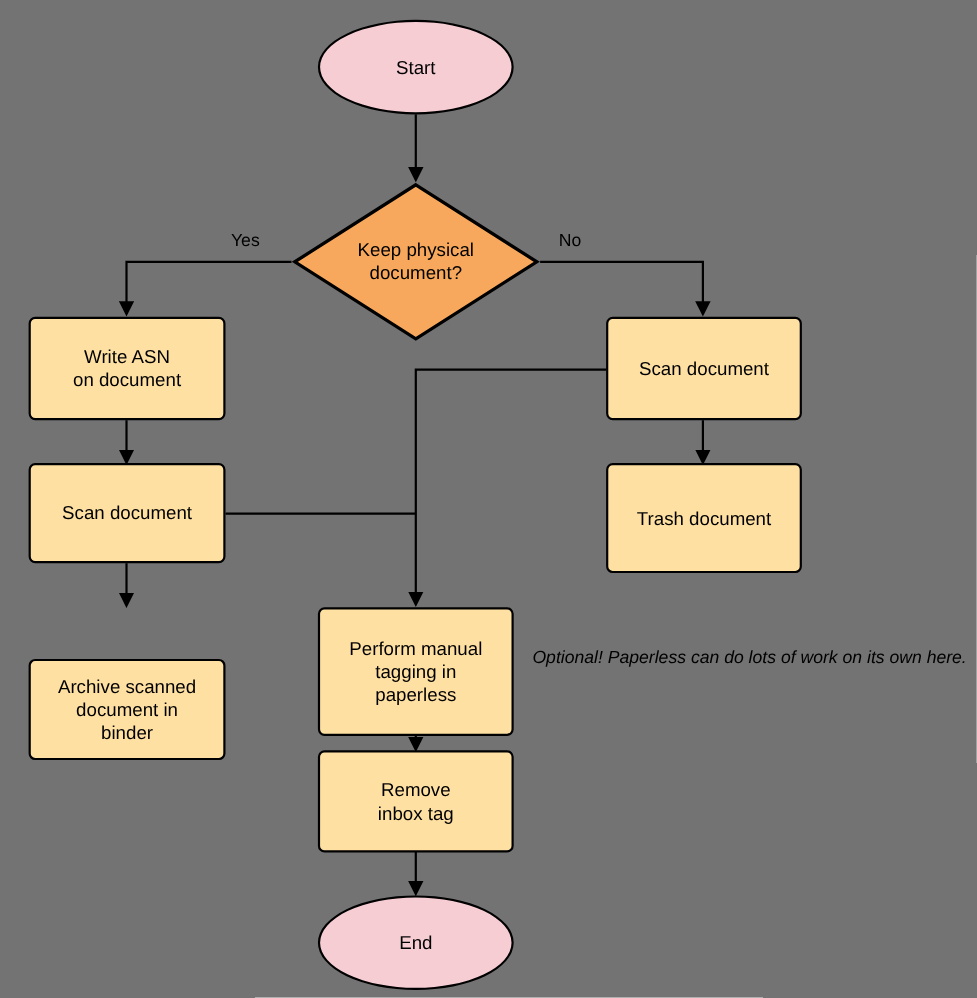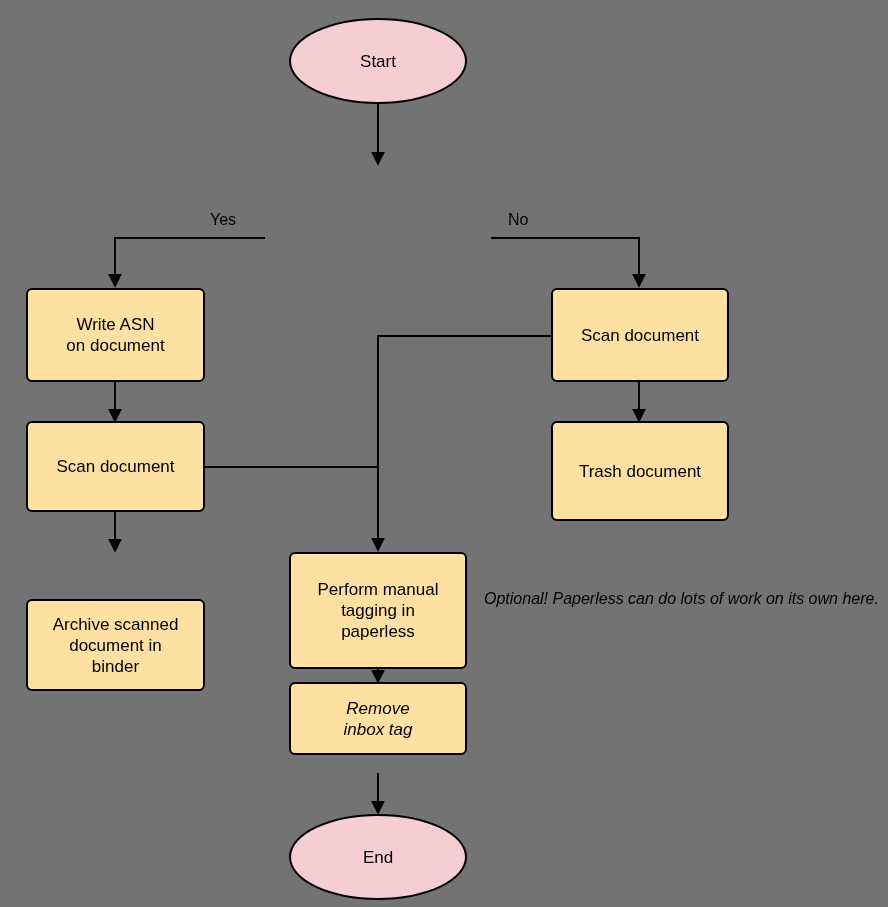--- a/index.html
+++ b/index.html
@@ -106,20 +106,27 @@
 
     <path d="M 378 645 L 378 681" stroke="#000000" stroke-width="2" fill="none" marker-end="url(#arrow)"></path>
 
     <path d="M 378 773 L 378 812" stroke="#000000" stroke-width="2" fill="none" marker-end="url(#arrow)"></path>
   </svg>
 
   <div class="node terminal" style="left:289px; top:18px; width:178px; height:86px;">
     <span>Start</span>
   </div>
 
+  <div class="node decision" style="left:265px; top:165px; width:226px; height:146px;">
+    <svg class="decision-shape" viewBox="0 0 226 146" preserveAspectRatio="none">
+      <polygon points="113,3 223,73 113,143 3,73" fill="#f7a85c" stroke="#000000" stroke-width="3"></polygon>
+    </svg>
+    <span class="decision-label" style="white-space:pre-line;">Keep physical
+document?</span>
+  </div>
 
   <div class="edge-label" style="left:210px; top:211px;">Yes</div>
   <div class="edge-label" style="left:508px; top:211px;">No</div>
 
   <div class="node process" style="left:26px; top:288px; width:179px; height:94px;">
     <span style="white-space:pre-line;">Write ASN
 on document</span>
   </div>
 
   <div class="node process" style="left:26px; top:421px; width:179px; height:91px;">
@@ -139,21 +146,21 @@
   <div class="node process" style="left:551px; top:421px; width:178px; height:100px;">
     <span style="white-space:pre-line;">Trash document</span>
   </div>
 
   <div class="node process" style="left:289px; top:552px; width:178px; height:117px;">
     <span style="white-space:pre-line;">Perform manual
 tagging in
 paperless</span>
   </div>
 
-  <div class="node process" style="left:289px; top:682px; width:178px; height:73px;font-style:italic;">
+  <div class="node process" style="left:289px; top:682px; width:178px; height:93px;">
     <span style="white-space:pre-line;">Remove
 inbox tag</span>
   </div>
 
   <div class="node terminal" style="left:289px; top:814px; width:178px; height:86px;">
     <span>End</span>
   </div>
 
   <div class="note" style="left:484px; top:588px;">Optional! Paperless can do lots of work on its own here.</div>
 

